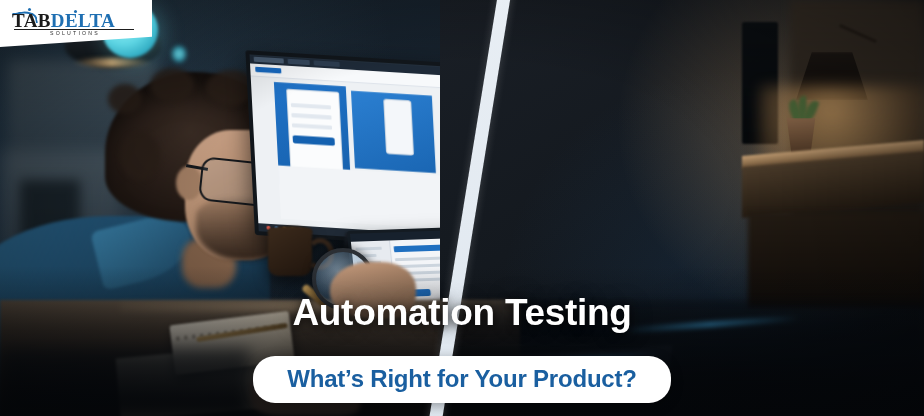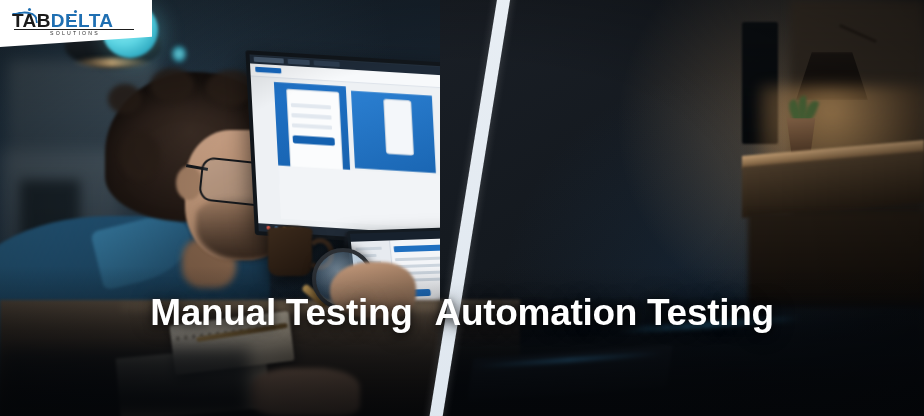--- a/index.html
+++ b/index.html
@@ -364,21 +364,21 @@
     position:absolute;left:0;top:0;width:152px;height:47px;background:#ffffff;
     clip-path:polygon(0 0,100% 0,100% 78%,0 100%);
   }
   .logo{
     position:absolute;left:12px;top:9px;width:132px;height:30px;
     display:flex;align-items:center;
   }
   .logo-mark{position:relative;width:124px;height:28px;}
   .logo-text{
     position:absolute;left:0;top:0;width:124px;
-    font-family:Liberation Sans, sans-serif;
+    font-family:Liberation Serif, serif;
     font-size:19px;font-weight:700;letter-spacing:.4px;color:#1b1b1b;
     white-space:nowrap;
   }
   .logo-text .d{color:#1f6fb2;}
   .logo-sub{
     position:absolute;left:24px;top:20px;width:78px;
     font-family:"Liberation Sans",sans-serif;font-size:5.2px;
     letter-spacing:2.2px;color:#2d2d2d;text-align:center;
   }
   .logo-rule{position:absolute;left:2px;top:19px;width:120px;height:1px;background:#1d1d1d;}
@@ -670,18 +670,22 @@
         <div class="logo-text">
           <span>TAB</span><span class="d">DELTA</span>
         </div>
         <div class="logo-rule"></div>
         <div class="logo-sub">SOLUTIONS</div>
       </div>
     </div>
   </div>
 
   <div class="headline">
-    <div class="h-word">Manual Testing</div>
     <div class="h-word">Automation Testing</div>
   </div>
 
+  <div class="sub-wrap">
+    <div class="sub-pill">
+      <span>What’s Right for Your Product?</span>
+    </div>
+  </div>
 
 </div>
 
 </body></html>

